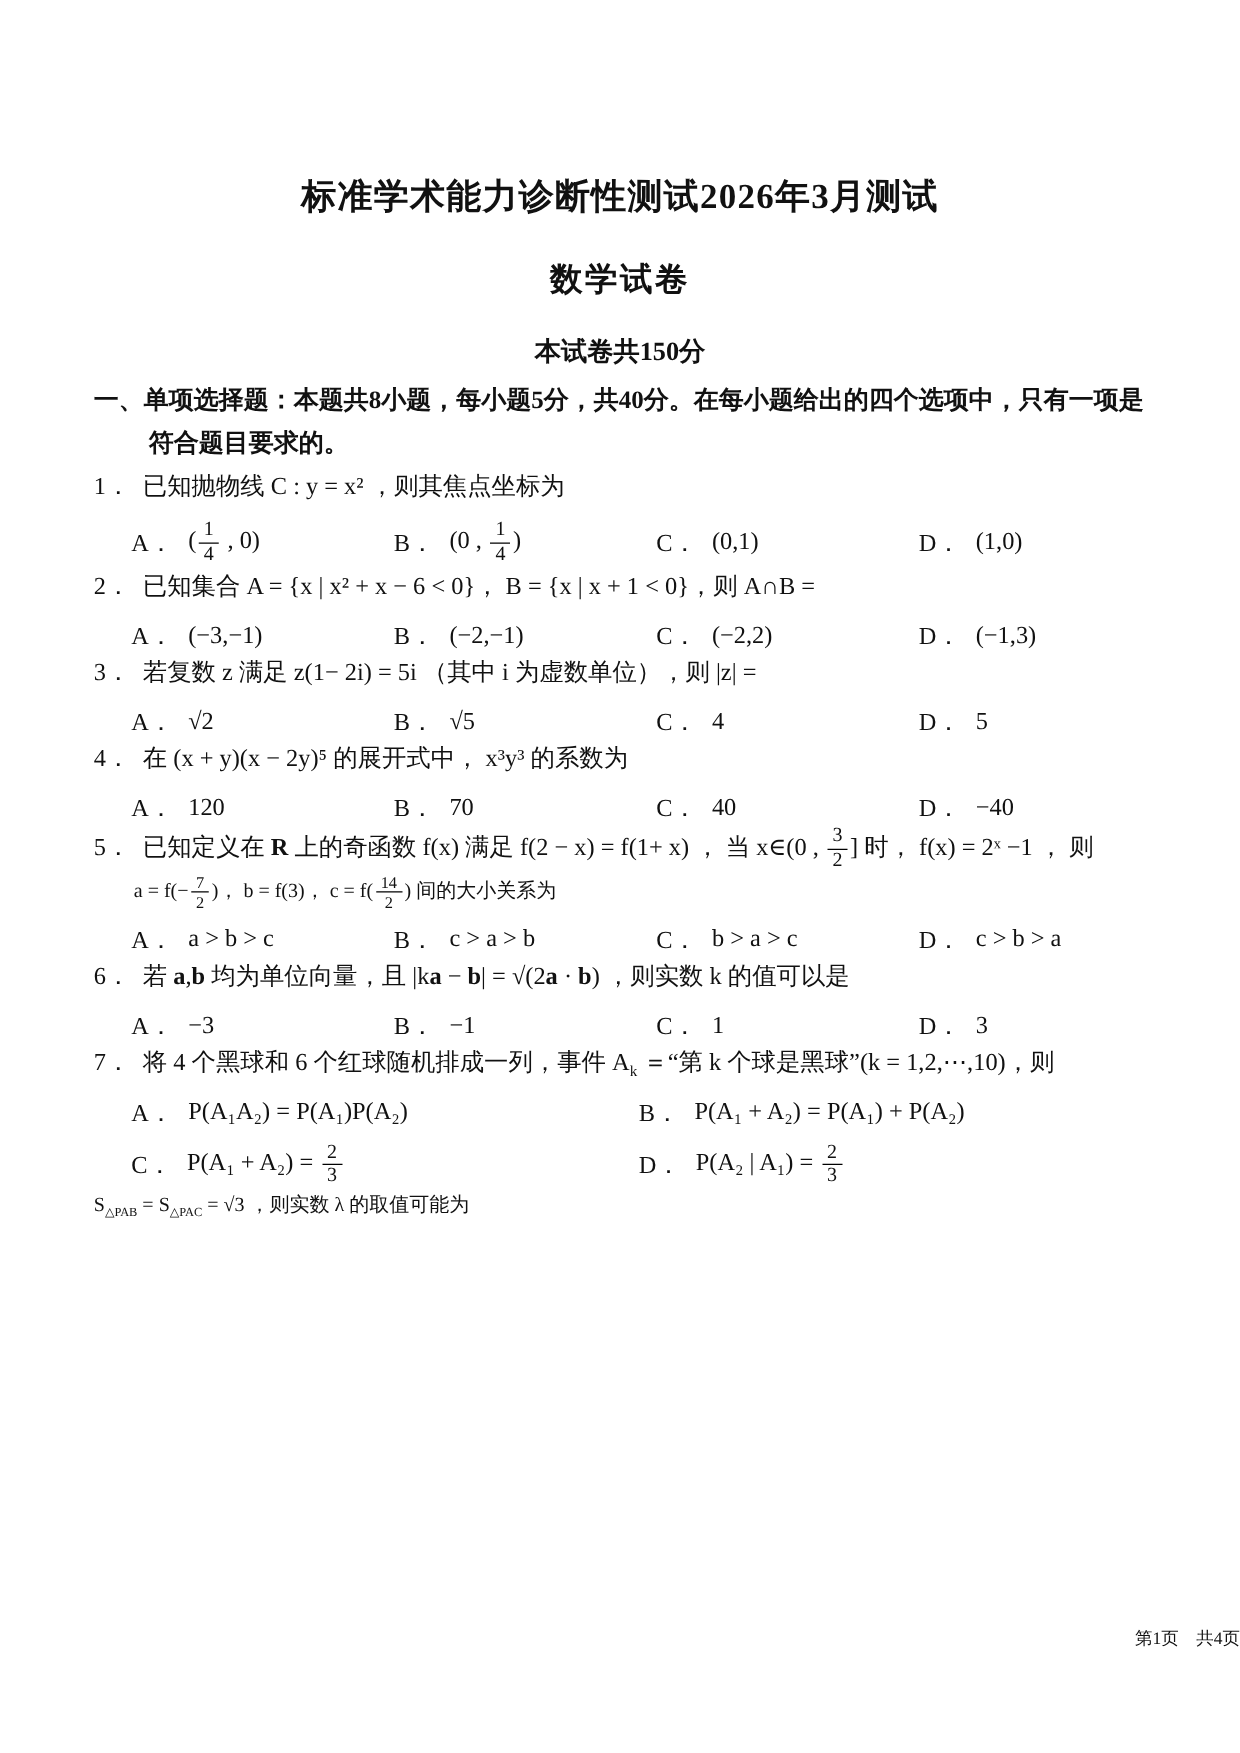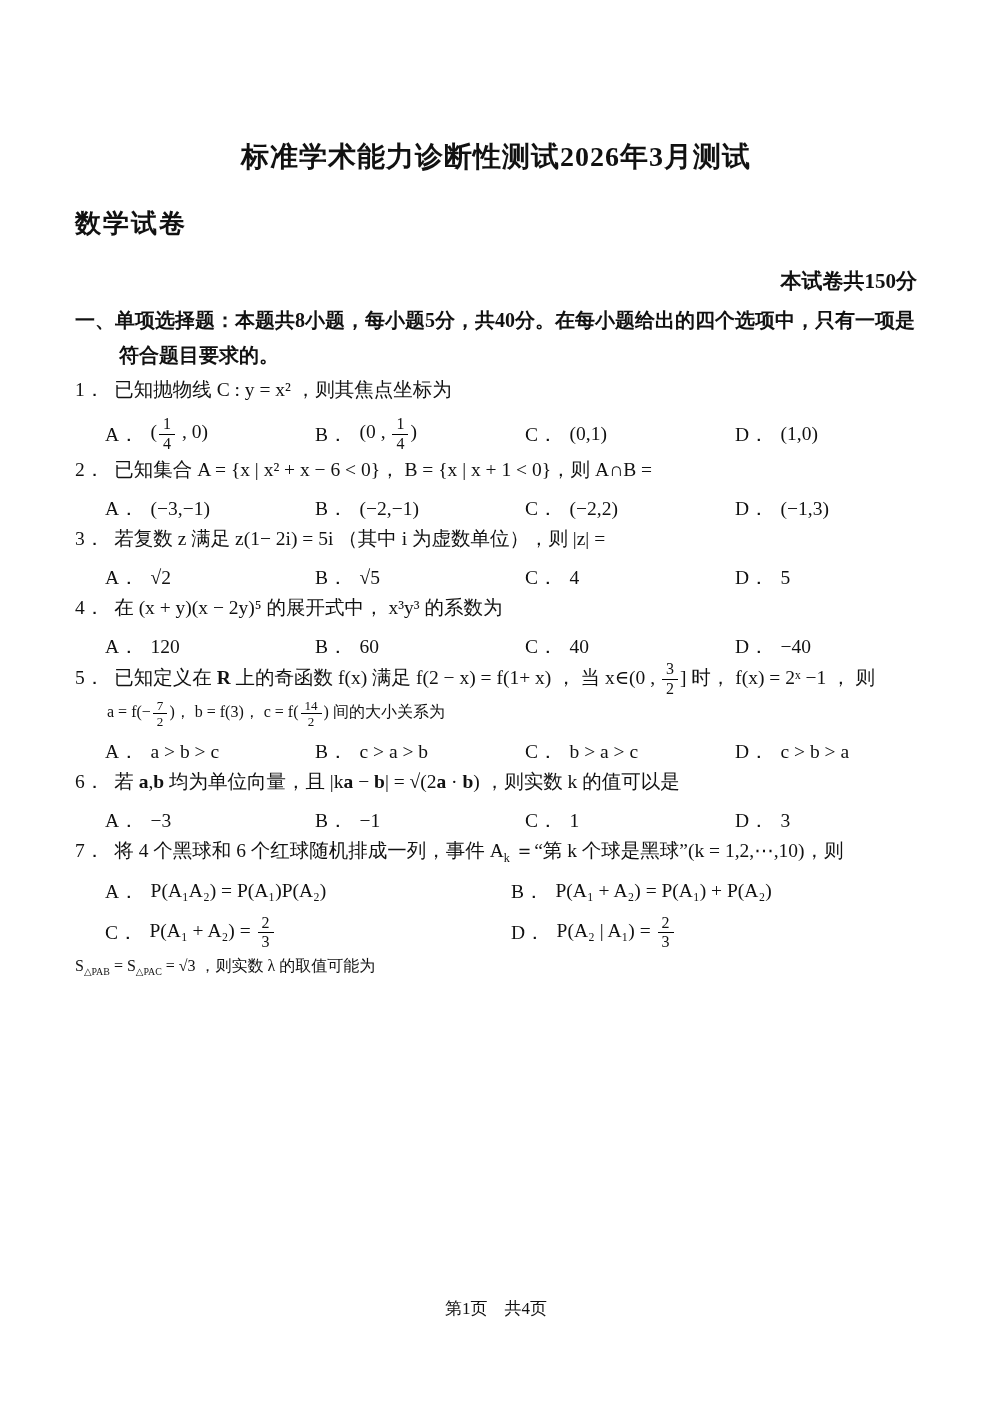--- a/index.html
+++ b/index.html
@@ -6,24 +6,24 @@
   .page{
     width:992px;height:1402px;box-sizing:border-box;position:relative;
     background:#ffffff;color:#111;
     font-family:"Liberation Serif","DejaVu Serif",serif;
     padding:138px 75px 0 75px;
   }
   .title{
     text-align:center;font-size:28px;font-weight:bold;margin:0 0 0 0;letter-spacing:1px;
   }
   .subtitle{
-    text-align:left;font-size:26px;font-weight:bold;margin:30px 0 0 0;letter-spacing:2px;
+    text-align:center;font-size:26px;font-weight:bold;margin:30px 0 0 0;letter-spacing:2px;
   }
   .score-note{
-    text-align:right;font-size:21px;font-weight:bold;margin:26px 0 0 0;
+    text-align:center;font-size:21px;font-weight:bold;margin:26px 0 0 0;
   }
   .section-header{
     font-size:20px;font-weight:bold;line-height:1.75;
     margin:8px 0 0 0;padding-left:44px;text-indent:-44px;
   }
   .question{}
   .stem{font-size:19.5px;line-height:1.7;}
   .qnum{margin-right:10px;}
   .stem-line2{font-size:16px;line-height:1.7;margin-left:32px;}
   .stem-line2.flush{margin-left:0;}
@@ -34,22 +34,22 @@
   .options-2col .option{width:415px;}
   .frac{
     display:inline-flex;flex-direction:column;align-items:center;
     vertical-align:middle;line-height:1.15;font-size:0.82em;margin:0 2px;
   }
   .frac .num{border-bottom:1.4px solid #000;padding:0 4px;}
   .frac .den{padding:0 4px;}
   sub{font-size:0.62em;}
   b{font-weight:bold;}
   .footer{
-    position:absolute;left:0;right:0;bottom:82px;text-align:center;
-    font-size:17px;color:#111;
+    position:absolute;left:0;right:0;bottom:82px;text-align:right;
+    font-size:14px;color:#111;
   }
 </style>
 </head>
 <body>
 
 <div class="page">
 
   <h1 class="title">标准学术能力诊断性测试2026年3月测试</h1>
   <h2 class="subtitle">数学试卷</h2>
   <div class="score-note">本试卷共150分</div>
@@ -138,21 +138,21 @@
     <div class="stem">
       <span class="qnum">4．</span><span>在 (x + y)(x − 2y)⁵ 的展开式中， x³y³ 的系数为</span>
     </div>
     <div class="options">
       <div class="option">
           <span class="olabel">A．</span>
           <span>120</span>
         </div>
       <div class="option">
           <span class="olabel">B．</span>
-          <span>60</span>
+          <span>70</span>
         </div>
       <div class="option">
           <span class="olabel">C．</span>
           <span>40</span>
         </div>
       <div class="option">
           <span class="olabel">D．</span>
           <span>−40</span>
         </div>
     </div>

